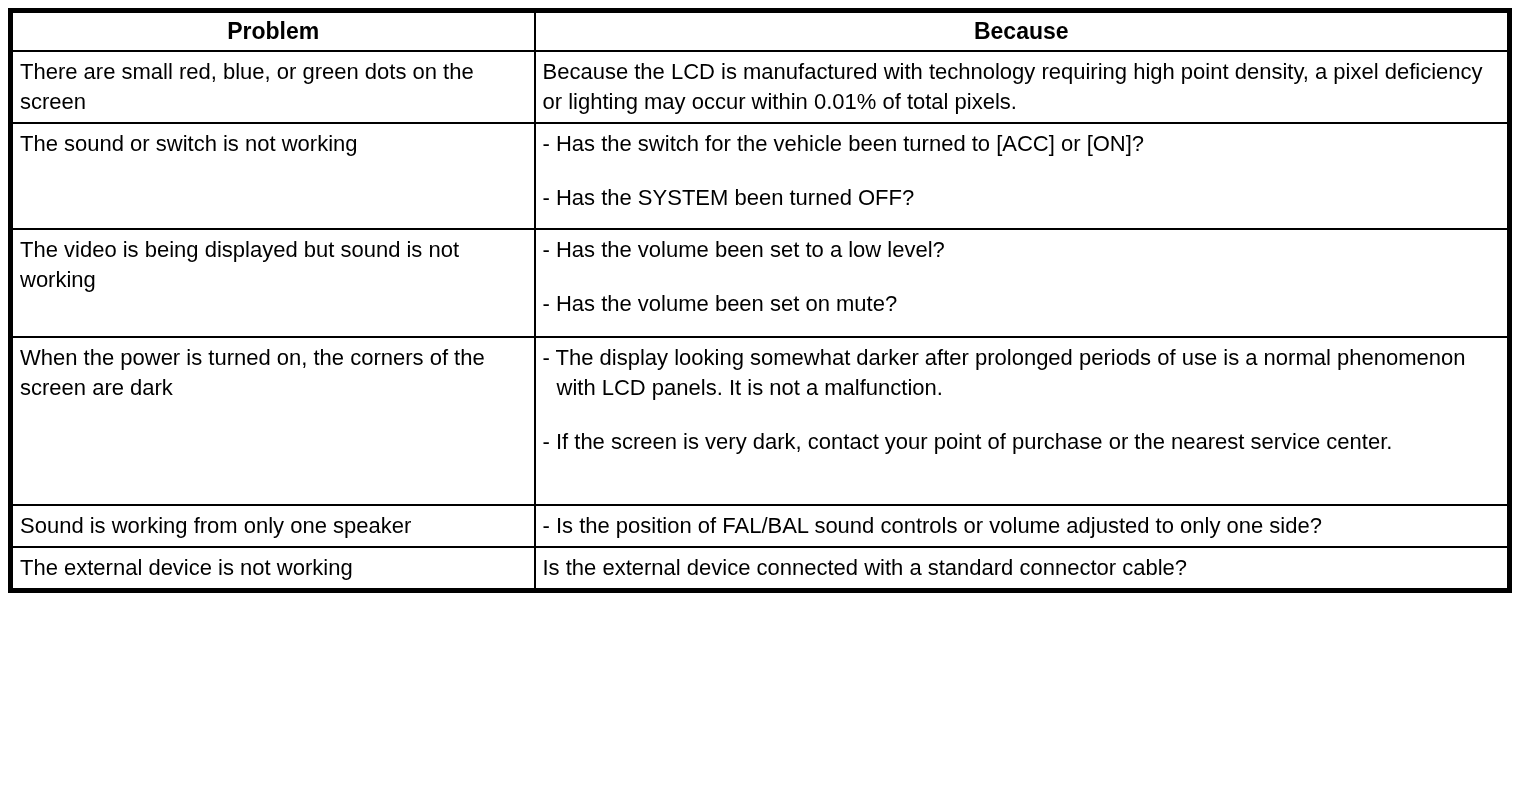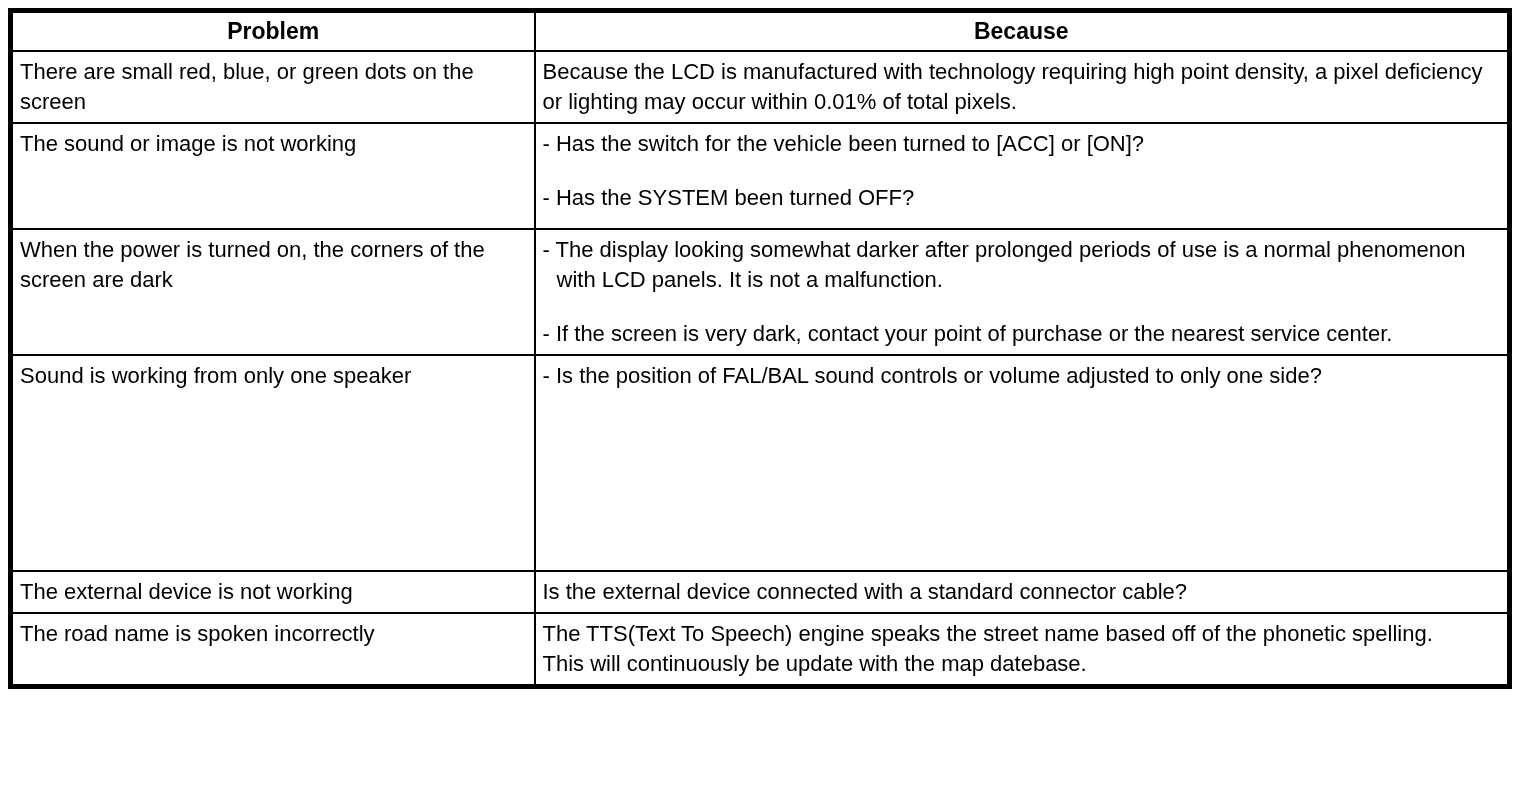--- a/index.html
+++ b/index.html
@@ -42,21 +42,21 @@
   .function-cell { padding-right: 14px; }
   .fn-item.bullet {
     padding-left: 14px;
     text-indent: -14px;
   }
   .fn-item.gap { margin-top: 24px; }
   
   tbody tr:nth-child(1) { height: 56px; }
   tbody tr:nth-child(2) { height: 106px; }
   tbody tr:nth-child(3) { height: 108px; }
-  tbody tr:nth-child(4) { height: 216px; }
+  tbody tr:nth-child(4) { height: 168px; }
   tbody tr:nth-child(5) { height: 38px; }
   tbody tr:nth-child(6) { height: 41px; }
   tbody tr:nth-child(7) { height: 52px; }
   tbody tr:nth-child(8) { height: 40px; }
   tbody tr:nth-child(9) { height: 100px; }
 </style>
 </head>
 <body>
 
 <table class="ts-table">
@@ -74,25 +74,34 @@
       <tr>
         <td class="cell problem-cell">
           <div class="problem-text">There are small red, blue, or green dots on the screen</div>
         </td>
         <td class="cell function-cell">
           <div class="fn-item">Because the LCD is manufactured with technology requiring high point density, a pixel deficiency or lighting may occur within 0.01% of total pixels.</div>
         </td>
       </tr>
       <tr>
         <td class="cell problem-cell">
-          <div class="problem-text">The sound or image is not working</div>
+          <div class="problem-text">The sound or switch is not working</div>
         </td>
         <td class="cell function-cell">
           <div class="fn-item bullet">- Has the switch for the vehicle been turned to [ACC] or [ON]?</div>
           <div class="fn-item bullet gap">- Has the SYSTEM been turned OFF?</div>
+        </td>
+      </tr>
+      <tr>
+        <td class="cell problem-cell">
+          <div class="problem-text">The video is being displayed but sound is not working</div>
+        </td>
+        <td class="cell function-cell">
+          <div class="fn-item bullet">- Has the volume been set to a low level?</div>
+          <div class="fn-item bullet gap">- Has the volume been set on mute?</div>
         </td>
       </tr>
       <tr>
         <td class="cell problem-cell">
           <div class="problem-text">When the power is turned on, the corners of the screen are dark</div>
         </td>
         <td class="cell function-cell">
           <div class="fn-item bullet">- The display looking somewhat darker after prolonged periods of use is a normal phenomenon with LCD panels. It is not a malfunction.</div>
           <div class="fn-item bullet gap">- If the screen is very dark, contact your point of purchase or the nearest service center.</div>
         </td>
@@ -106,23 +115,14 @@
         </td>
       </tr>
       <tr>
         <td class="cell problem-cell">
           <div class="problem-text">The external device is not working</div>
         </td>
         <td class="cell function-cell">
           <div class="fn-item">Is the external device connected with a standard connector cable?</div>
         </td>
       </tr>
-      <tr>
-        <td class="cell problem-cell">
-          <div class="problem-text">The road name is spoken incorrectly</div>
-        </td>
-        <td class="cell function-cell">
-          <div class="fn-item">The TTS(Text To Speech) engine speaks the street name based off of the phonetic spelling.</div>
-          <div class="fn-item">This will continuously be update with the map datebase.</div>
-        </td>
-      </tr>
     </tbody>
 </table>
 
 </body></html>

